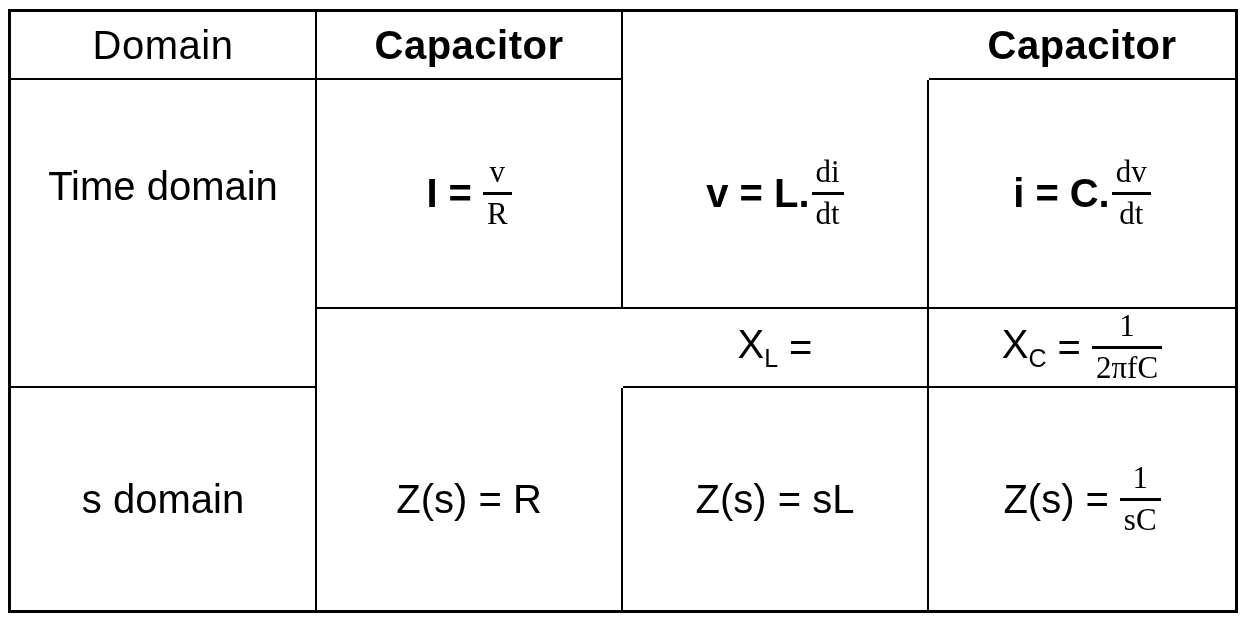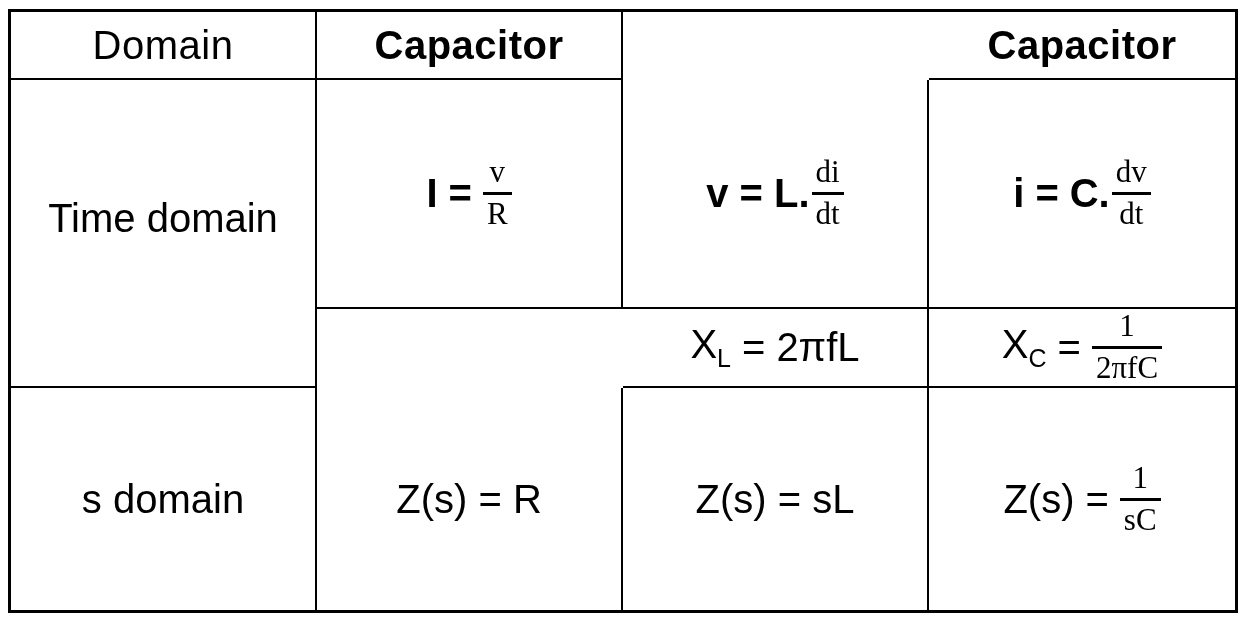--- a/index.html
+++ b/index.html
@@ -29,21 +29,21 @@
     overflow: hidden;
   }
   .br { border-right: 2px solid #000000; }
   .bb { border-bottom: 2px solid #000000; }
 
   .hdr-text { font-size: 40px; font-weight: 400; letter-spacing: 0.5px; }
   .hdr-text.bold { font-weight: 700; }
 
   .row-label { font-size: 40px; font-weight: 400; }
 
-  .label-cell-time { align-items: flex-start; padding-top: 116px; }
+  .label-cell-time { align-items: flex-start; padding-top: 84px; }
 
   .formula {
     display: flex; align-items: center; gap: 11px;
     font-size: 40px; font-weight: 400; white-space: nowrap;
   }
   .formula.boldf .sans { font-weight: 700; }
 
   .group { display: flex; align-items: center; gap: 2px; }
 
   .frac {
@@ -114,21 +114,20 @@
             <span class="den">dt</span>
           </span>
         </span>
       </div>
     </div>
 
     <div class="cell br bb" style="grid-area:3/3">
       <div class="formula">
         <span class="xwrap sans"><span>X</span><span class="sub">L</span></span>
         <span class="sans">=</span>
-        <span class="sans">2πfL</span>
       </div>
     </div>
     <div class="cell bb" style="grid-area:3/4">
       <div class="formula">
         <span class="xwrap sans"><span>X</span><span class="sub">C</span></span>
         <span class="sans">=</span>
         <span class="frac">
           <span class="num">1</span>
           <span class="bar"></span>
           <span class="den">2πfC</span>

